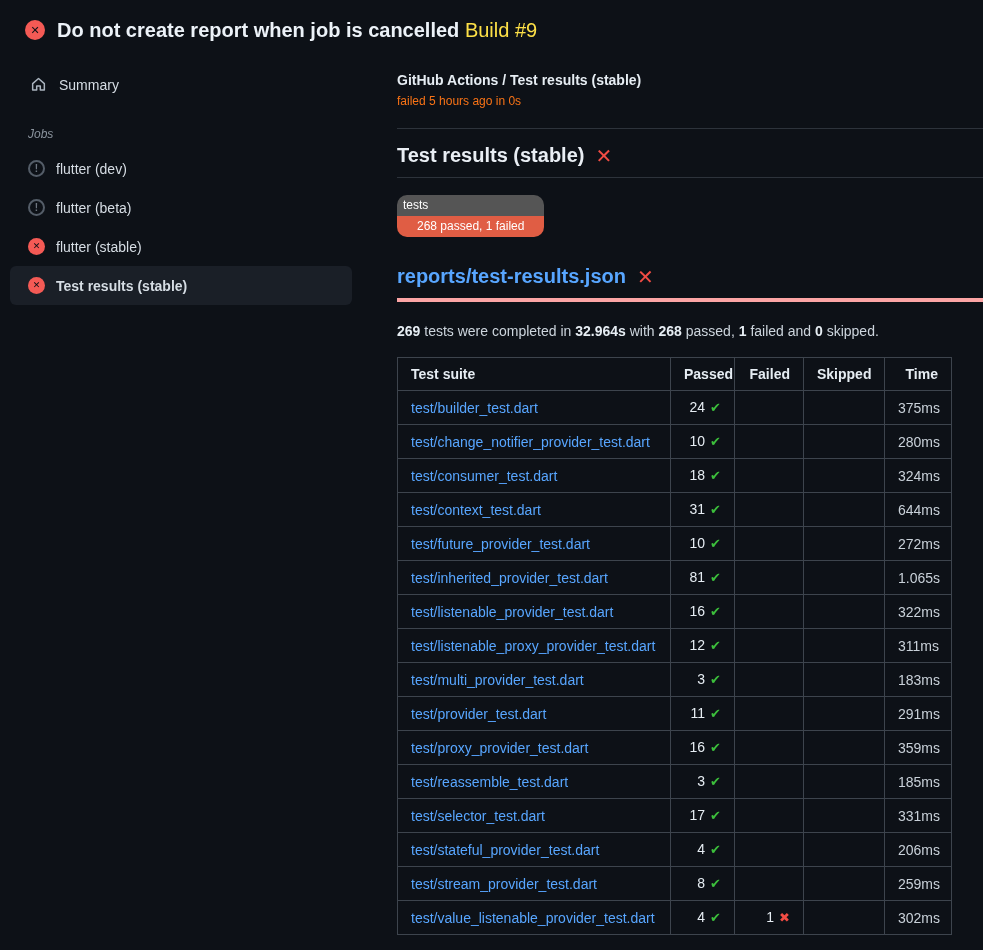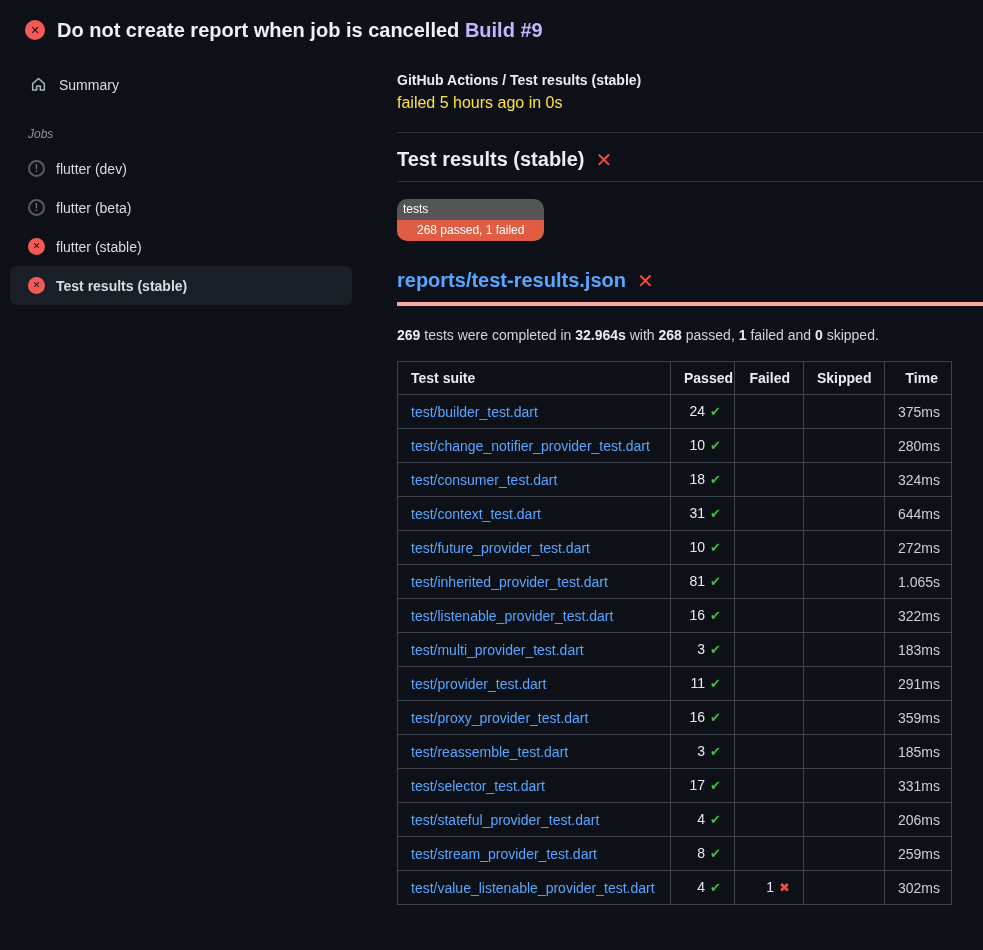--- a/index.html
+++ b/index.html
@@ -16,21 +16,21 @@
   .check-header { display: flex; align-items: center; gap: 12px; padding: 16px 24px 12px 25px; }
   .circle-icon {
     width: 20px; height: 20px; border-radius: 50%;
     background: var(--circle-red, #f45a55);
     color: #0d1117; font-size: 11px; font-weight: 700;
     display: inline-flex; align-items: center; justify-content: center;
     flex-shrink: 0; line-height: 1;
   }
   .circle-icon.small { width: 17px; height: 17px; font-size: 9px; }
   .page-title { margin: 0; font-size: 20px; font-weight: 700; color: #ecf2f8; line-height: 28px; }
-  .build-number { color: #c4b5fd; font-weight: 700; }
+  .build-number { color: #fde047; font-weight: 400; }
 
   
   .layout { display: flex; align-items: flex-start; }
   .sidebar { width: 342px; margin-left: 10px; margin-right: 45px; padding-top: 12px; flex-shrink: 0; }
   .main { flex: 1; min-width: 0; padding-top: 16px; }
 
   
   .summary-item {
     display: flex; align-items: center; gap: 12px;
     padding: 8px 16px 8px 20px; border-radius: 6px; cursor: pointer;
@@ -47,21 +47,21 @@
   .neutral-circle-icon {
     width: 17px; height: 17px; border-radius: 50%;
     border: 2px solid #545d68; color: #6e7681;
     font-size: 10px; font-weight: 700;
     display: inline-flex; align-items: center; justify-content: center;
     flex-shrink: 0; line-height: 1;
   }
 
   
   .breadcrumb { font-size: 14px; font-weight: 700; color: #e6edf3; }
-  .status-line { font-size: 16px; color: #fde047; margin-top: 6px; }
+  .status-line { font-size: 12px; color: #f97316; margin-top: 6px; }
   hr.divider { border: 0; border-top: 1px solid #2d333b; margin: 20px 0 0; }
 
   h2.section-title {
     margin: 15px 0 0; padding-bottom: 10px;
     font-size: 20px; font-weight: 700; color: #e9eef4;
     border-bottom: 1px solid #2d333b;
     display: flex; align-items: center; gap: 11px;
   }
   .x-mark { color: var(--danger, #f14c44); font-weight: 700; font-size: 20px; line-height: 1; }
 
@@ -213,20 +213,27 @@
             <td class="time"><span>1.065s</span></td>
           </tr>
           <tr>
             <td><a href="#" class="suite-link">test/listenable_provider_test.dart</a></td>
             <td class="num"><span>16</span><span class="check-icon">✔</span></td>
             <td class="num"></td>
             <td class="num"></td>
             <td class="time"><span>322ms</span></td>
           </tr>
           <tr>
+            <td><a href="#" class="suite-link">test/listenable_proxy_provider_test.dart</a></td>
+            <td class="num"><span>12</span><span class="check-icon">✔</span></td>
+            <td class="num"></td>
+            <td class="num"></td>
+            <td class="time"><span>311ms</span></td>
+          </tr>
+          <tr>
             <td><a href="#" class="suite-link">test/multi_provider_test.dart</a></td>
             <td class="num"><span>3</span><span class="check-icon">✔</span></td>
             <td class="num"></td>
             <td class="num"></td>
             <td class="time"><span>183ms</span></td>
           </tr>
           <tr>
             <td><a href="#" class="suite-link">test/provider_test.dart</a></td>
             <td class="num"><span>11</span><span class="check-icon">✔</span></td>
             <td class="num"></td>

